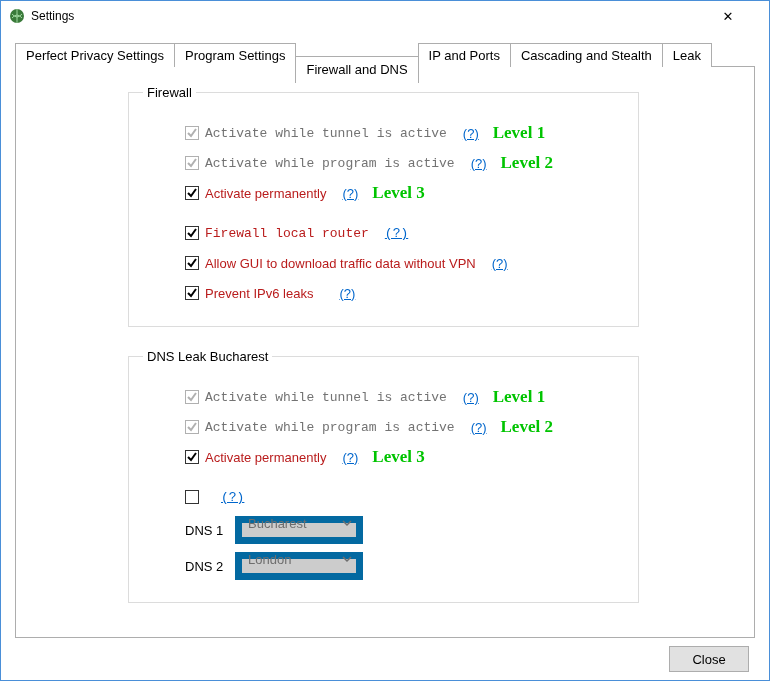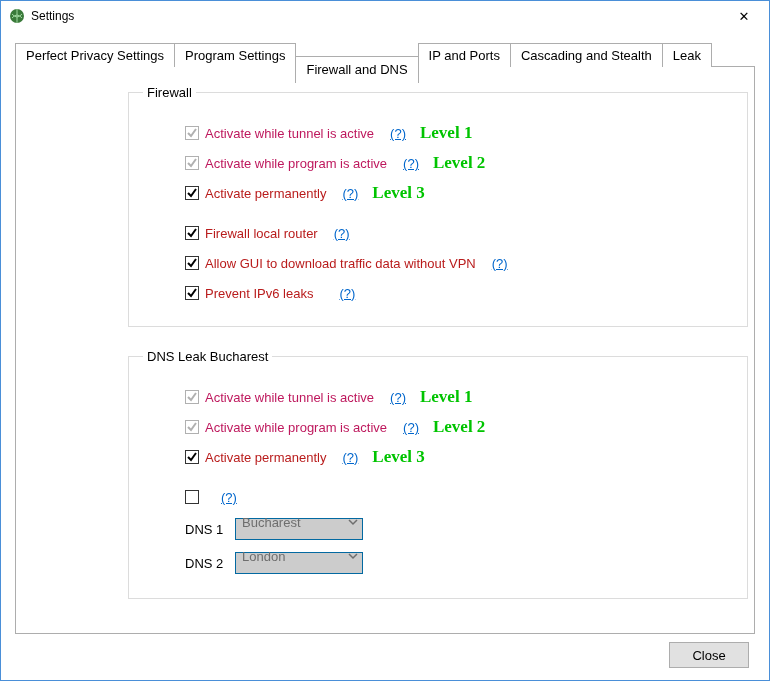--- a/index.html
+++ b/index.html
@@ -18,21 +18,21 @@
     position: relative;
     background: #fff;
     display: flex;
     flex-direction: column;
   }
   
   .titlebar {
     height: 30px;
     display: flex;
     align-items: center;
-    padding: 0 2px 0 8px;
+    padding: 0 18px 0 8px;
     background: #fff;
   }
   .titlebar .app-icon {
     width: 16px; height: 16px;
     margin-right: 6px;
     display: inline-flex;
   }
   .titlebar .title {
     flex: 1;
     font-size: 12px;
@@ -92,36 +92,36 @@
     position: relative;
     z-index: 1;
   }
 
   
   fieldset.groupbox {
     border: 1px solid #dcdcdc;
     margin: 0 0 22px 90px;
     padding: 18px 10px 18px 10px;
     position: relative;
-    width: 620px;
+    width: 511px;
     box-sizing: border-box;
   }
   fieldset.groupbox legend {
     font-size: 13px;
     padding: 0 4px;
     margin-left: 4px;
   }
 
   .row {
     display: flex;
     align-items: center;
     padding: 4px 0 4px 46px;
     min-height: 22px;
   }
-  .row.gap-top { margin-top: 10px; }
+  .row.gap-top { margin-top: 10px; font-family: Liberation Mono, monospace; }
 
   
   .cb {
     width: 14px; height: 14px;
     border: 1px solid #333;
     display: inline-flex;
     align-items: center;
     justify-content: center;
     margin-right: 6px;
     background: #fff;
@@ -138,21 +138,21 @@
   }
   .cb.checked .mark { display: block; }
   .cb .mark path { stroke: #000; stroke-width: 2; fill: none; }
   .cb.disabled .mark path { stroke: #b0b0b0; }
 
   .cb-label {
     font-size: 13px;
     color: #b91c1c;
     cursor: pointer;
   }
-  .cb-label.disabled { color: #be185d; cursor: default; }
+  .cb-label.disabled { color: #737373; cursor: default; font-family: Liberation Mono, monospace; }
 
   .help {
     color: #0066cc;
     text-decoration: underline;
     font-size: 13px;
     margin-left: 16px;
     cursor: pointer;
   }
 
   .annot {
@@ -171,21 +171,21 @@
     min-height: 26px;
   }
   .dns-label {
     font-size: 13px;
     width: 50px;
   }
   .dns-select {
     width: 128px;
     height: 22px;
     background: #cccccc;
-    border: 1px solid #0369a1;
+    border: 7px solid #0369a1;
     display: flex;
     align-items: center;
     justify-content: space-between;
     padding: 0 4px 14px 6px;
     box-sizing: border-box;
     color: #6e6e6e;
     font-size: 13px;
     cursor: default;
   }
   .dns-select .chev {

